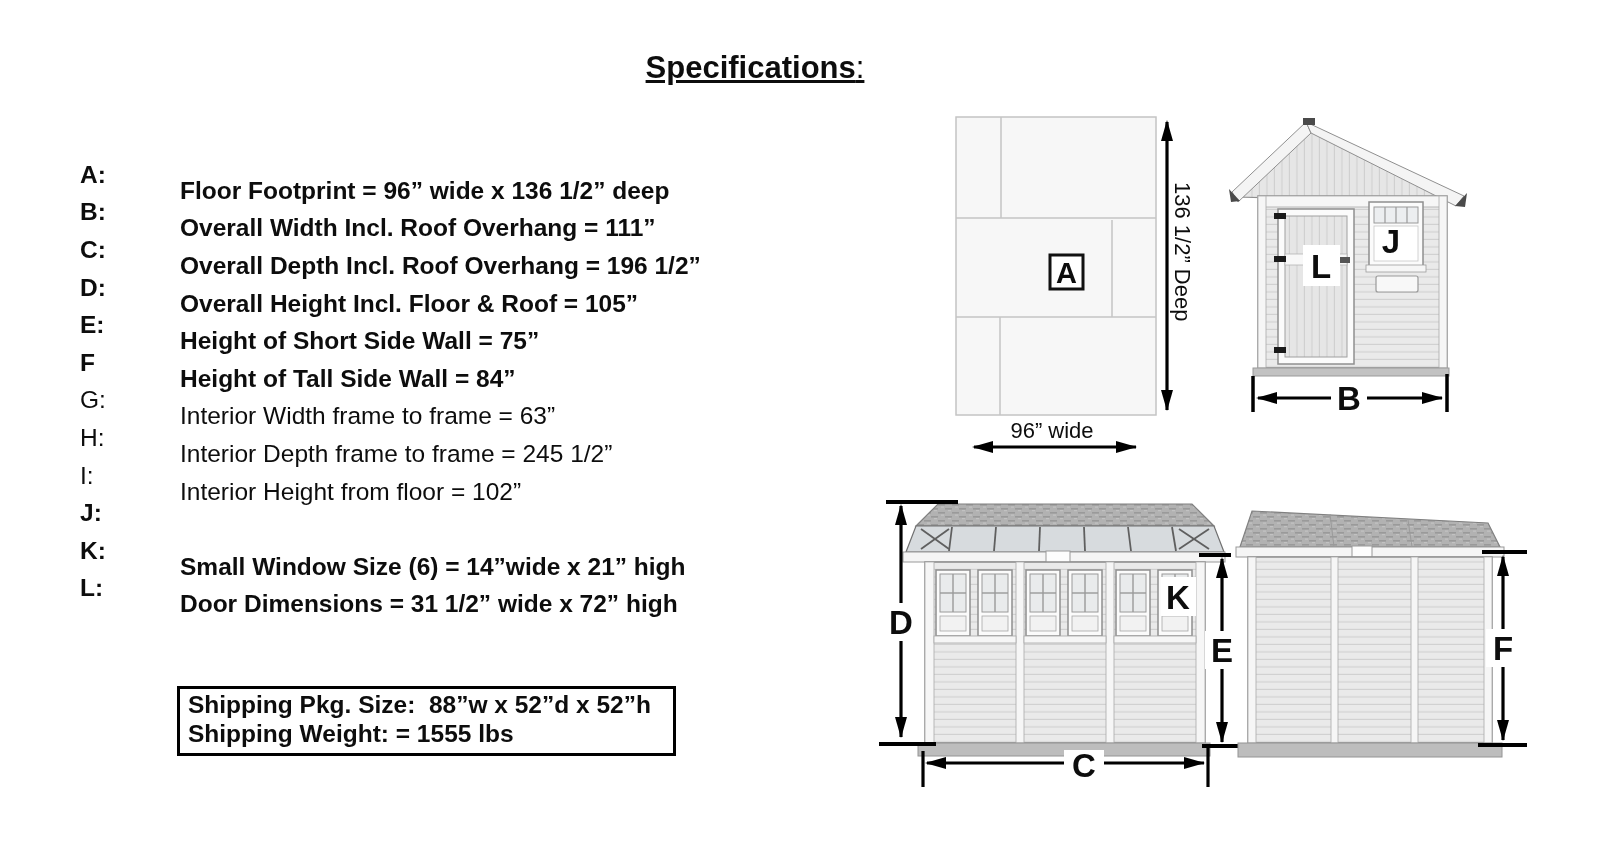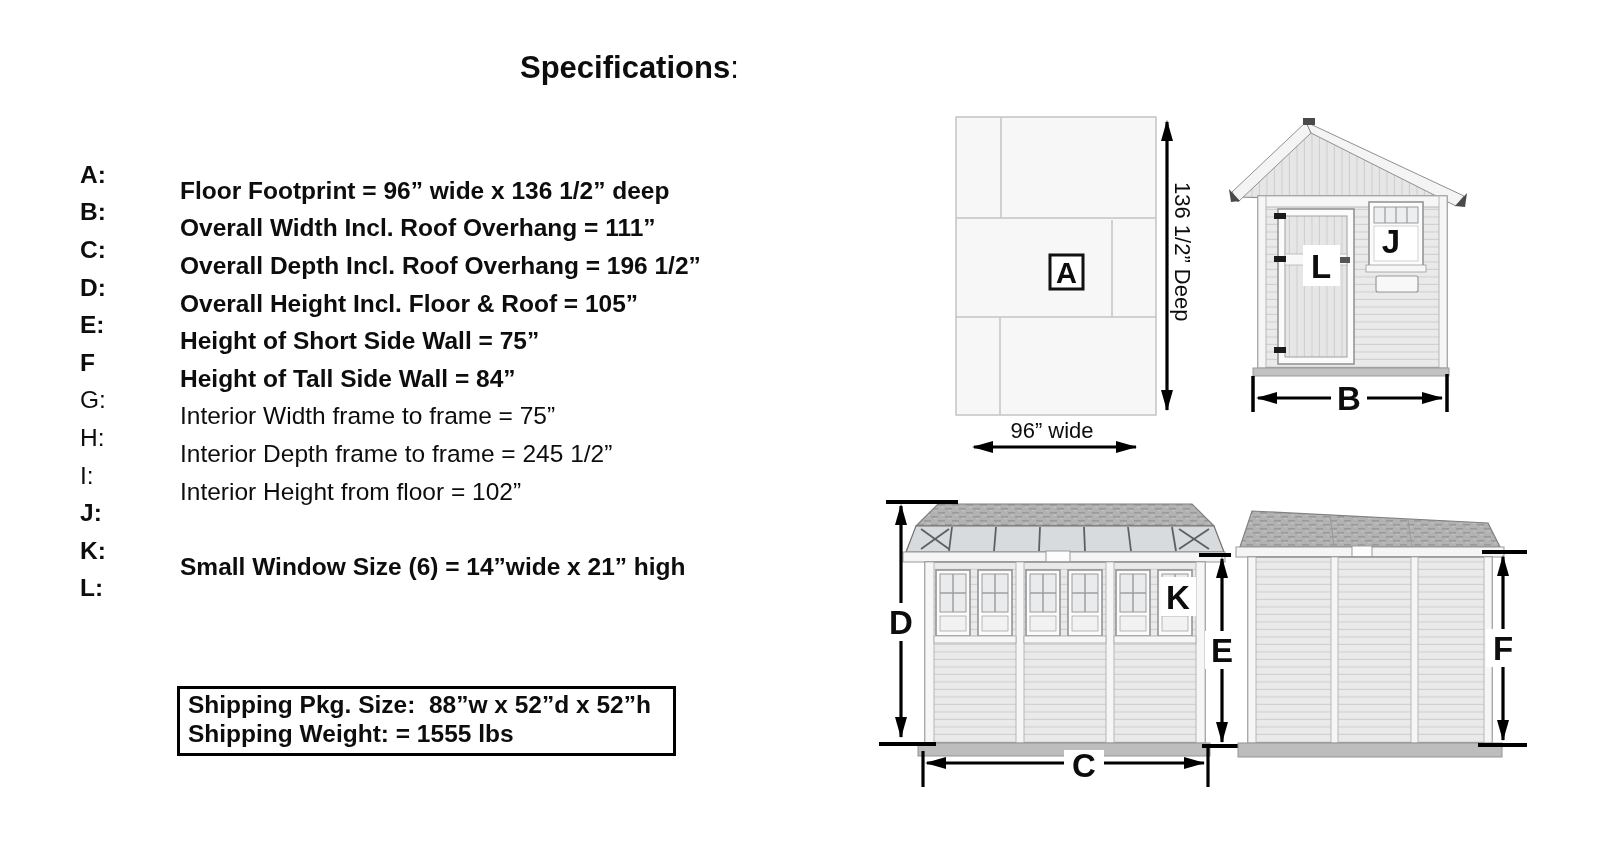--- a/index.html
+++ b/index.html
@@ -1,22 +1,22 @@
 <!DOCTYPE html>
 <html><head>
 <meta charset="utf-8">
 <style>
   html,body { margin:0; padding:0; background:#ffffff; }
   .canvas {
     position:relative; width:1600px; height:843px; background:#ffffff;
     font-family:"Liberation Sans", sans-serif; color:#0d0d0d; overflow:hidden;
   }
   .page-title {
-    position:absolute; left:520px; top:50px; width:470px; text-align:left;
-    font-size:31px; font-weight:bold; letter-spacing:0px;
+    position:absolute; left:520px; top:50px; width:470px; text-align:center;
+    font-size:31px; font-weight:bold; letter-spacing:0px;text-decoration:underline;
   }
   .title-colon { font-weight:400; }
   .spec-list { position:absolute; left:80px; top:156px; }
   .spec-row { display:flex; height:37.6px; align-items:center; font-size:24.5px; }
   .spec-row.b { font-weight:bold; }
   .spec-letter { width:100px; flex:0 0 100px; }
   .spec-text { white-space:pre;margin-top:32px; }
   .ship-box {
     position:absolute; left:177px; top:686px; width:499px; box-sizing:border-box;
     border:3px solid #000; padding:1px 20px 5px 8px;
@@ -56,39 +56,40 @@
     <div class="spec-row b">
         <span class="spec-letter">E:</span>
         <span class="spec-text">Height of Short Side Wall = 75”</span>
       </div>
     <div class="spec-row b">
         <span class="spec-letter">F</span>
         <span class="spec-text">Height of Tall Side Wall = 84”</span>
       </div>
     <div class="spec-row">
         <span class="spec-letter">G:</span>
-        <span class="spec-text">Interior Width frame to frame = 75”</span>
+        <span class="spec-text">Interior Width frame to frame = 63”</span>
       </div>
     <div class="spec-row">
         <span class="spec-letter">H:</span>
         <span class="spec-text">Interior Depth frame to frame = 245 1/2”</span>
       </div>
     <div class="spec-row">
         <span class="spec-letter">I:</span>
         <span class="spec-text">Interior Height from floor = 102”</span>
       </div>
     <div class="spec-row b">
         <span class="spec-letter">J:</span>
       </div>
     <div class="spec-row b">
         <span class="spec-letter">K:</span>
         <span class="spec-text">Small Window Size (6) = 14”wide x 21” high</span>
       </div>
     <div class="spec-row b">
         <span class="spec-letter">L:</span>
+        <span class="spec-text">Door Dimensions = 31 1/2” wide x 72” high</span>
       </div>
   </div>
 
   <div class="ship-box">
     <div class="ship-line">Shipping Pkg. Size:  88”w x 52”d x 52”h</div>
     <div class="ship-line">Shipping Weight: = 1555 lbs</div>
   </div>
 
   <svg class="draw" width="1600" height="843" viewBox="0 0 1600 843">
     <defs>

